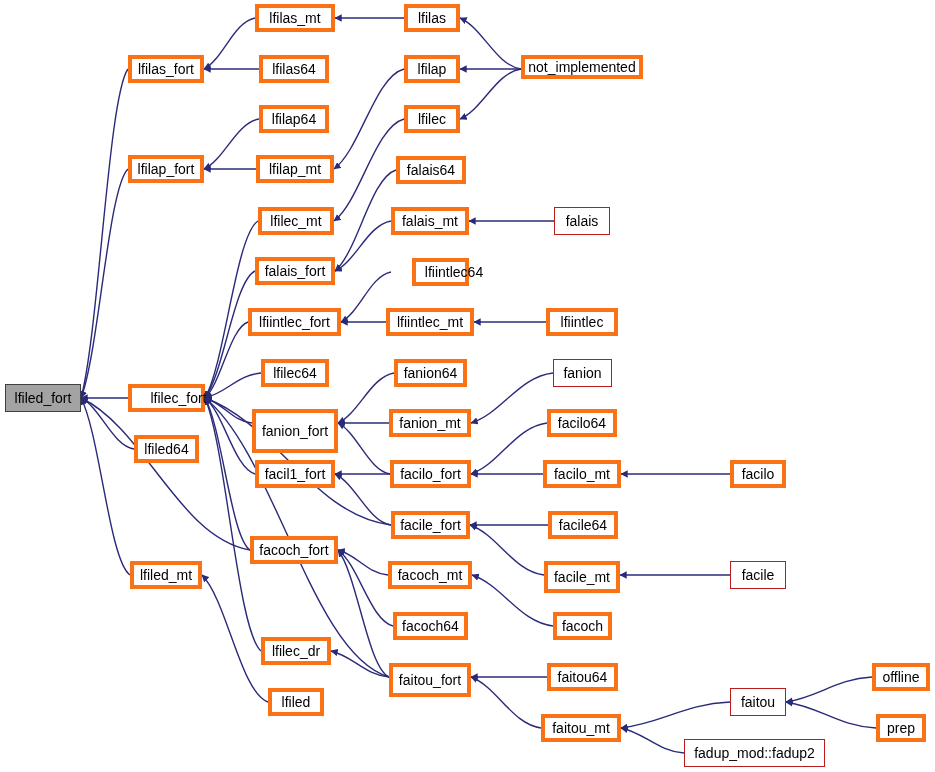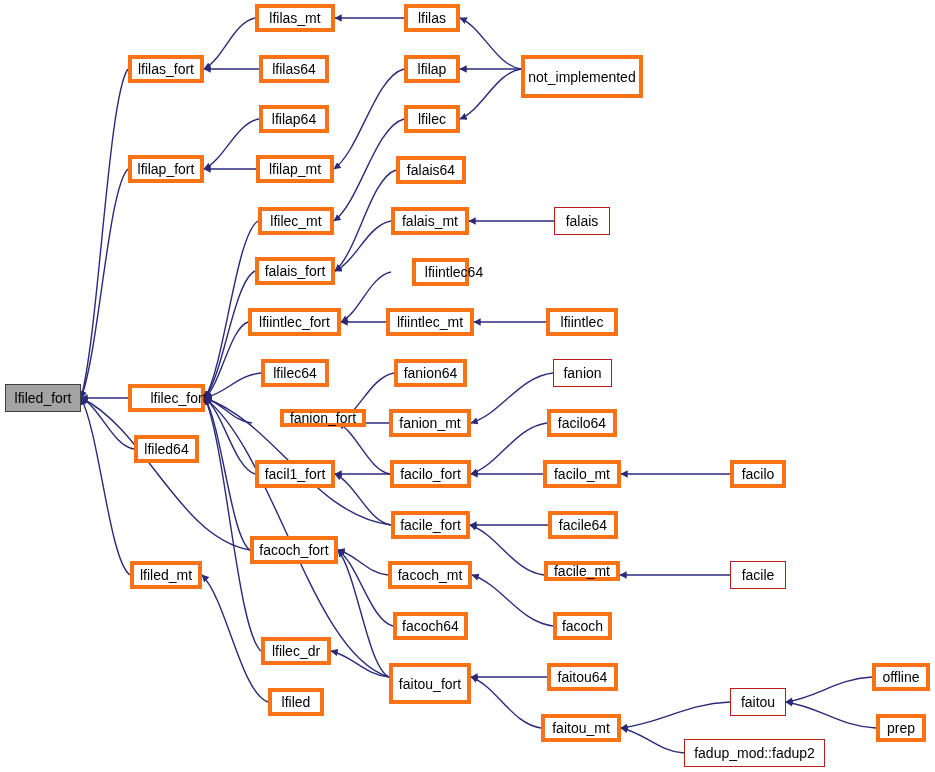--- a/index.html
+++ b/index.html
@@ -152,21 +152,21 @@
       </div>
       <div class="node" style="left: 255px; top: 257px; width: 80px; height: 28px;">
         <span class="lbl">falais_fort</span>
       </div>
       <div class="node" style="left: 248px; top: 308px; width: 93px; height: 28px;">
         <span class="lbl">lfiintlec_fort</span>
       </div>
       <div class="node" style="left: 261px; top: 359px; width: 68px; height: 28px;">
         <span class="lbl">lfilec64</span>
       </div>
-      <div class="node" style="left: 252px; top: 409px; width: 86px; height: 18px; margin-left: 28px;">
+      <div class="node" style="left: 252px; top: 409px; width: 86px; height: 44px;">
         <span class="lbl">fanion_fort</span>
       </div>
       <div class="node" style="left: 255px; top: 460px; width: 80px; height: 28px;">
         <span class="lbl">facil1_fort</span>
       </div>
       <div class="node" style="left: 250px; top: 536px; width: 88px; height: 28px;">
         <span class="lbl">facoch_fort</span>
       </div>
       <div class="node" style="left: 261px; top: 637px; width: 70px; height: 28px;">
         <span class="lbl">lfilec_dr</span>
@@ -206,48 +206,48 @@
       </div>
       <div class="node" style="left: 391px; top: 511px; width: 79px; height: 28px;">
         <span class="lbl">facile_fort</span>
       </div>
       <div class="node" style="left: 388px; top: 561px; width: 84px; height: 28px;">
         <span class="lbl">facoch_mt</span>
       </div>
       <div class="node" style="left: 393px; top: 612px; width: 75px; height: 28px;">
         <span class="lbl">facoch64</span>
       </div>
-      <div class="node" style="left: 389px; top: 663px; width: 82px; height: 41px; align-items: center;">
+      <div class="node" style="left: 389px; top: 663px; width: 82px; height: 34px; align-items: center;">
         <span class="lbl">faitou_fort</span>
       </div>
       <div class="node" style="left: 541px; top: 714px; width: 80px; height: 28px;">
         <span class="lbl">faitou_mt</span>
       </div>
-      <div class="node" style="left: 521px; top: 55px; width: 122px; height: 43px;">
+      <div class="node" style="left: 521px; top: 55px; width: 122px; height: 24px;">
         <span class="lbl">not_implemented</span>
       </div>
       <div class="node red" style="left: 554px; top: 207px; width: 56px; height: 28px;">
         <span class="lbl">falais</span>
       </div>
       <div class="node" style="left: 546px; top: 308px; width: 72px; height: 28px;">
         <span class="lbl">lfiintlec</span>
       </div>
       <div class="node red" style="left: 553px; top: 359px; width: 59px; height: 28px;">
         <span class="lbl">fanion</span>
       </div>
       <div class="node" style="left: 547px; top: 409px; width: 70px; height: 28px;">
         <span class="lbl">facilo64</span>
       </div>
       <div class="node" style="left: 543px; top: 460px; width: 78px; height: 28px;">
         <span class="lbl">facilo_mt</span>
       </div>
       <div class="node" style="left: 548px; top: 511px; width: 70px; height: 28px;">
         <span class="lbl">facile64</span>
       </div>
-      <div class="node" style="left: 544px; top: 561px; width: 76px; height: 20px;">
+      <div class="node" style="left: 544px; top: 561px; width: 76px; height: 32px;">
         <span class="lbl">facile_mt</span>
       </div>
       <div class="node" style="left: 553px; top: 612px; width: 59px; height: 28px;">
         <span class="lbl">facoch</span>
       </div>
       <div class="node" style="left: 547px; top: 663px; width: 71px; height: 28px;">
         <span class="lbl">faitou64</span>
       </div>
       <div class="node" style="left: 730px; top: 460px; width: 56px; height: 28px;">
         <span class="lbl">facilo</span>

